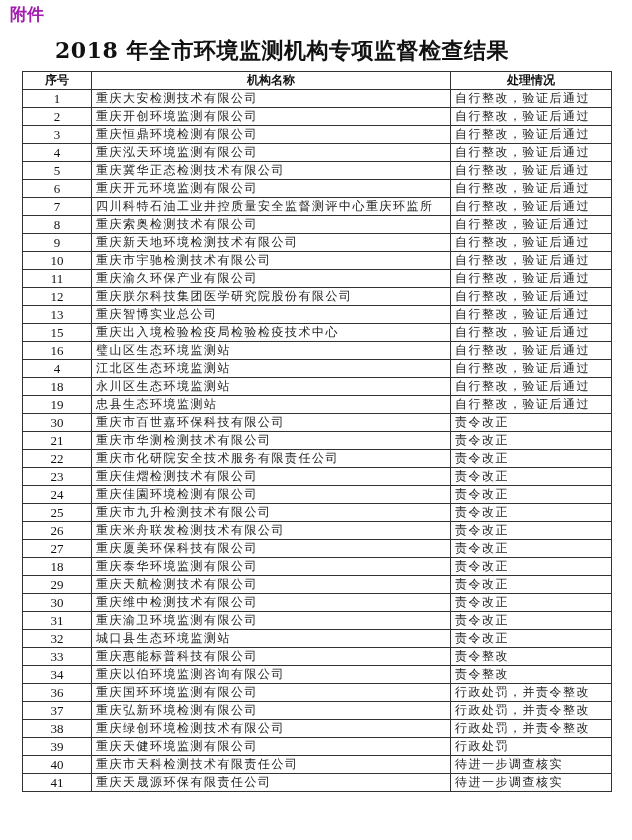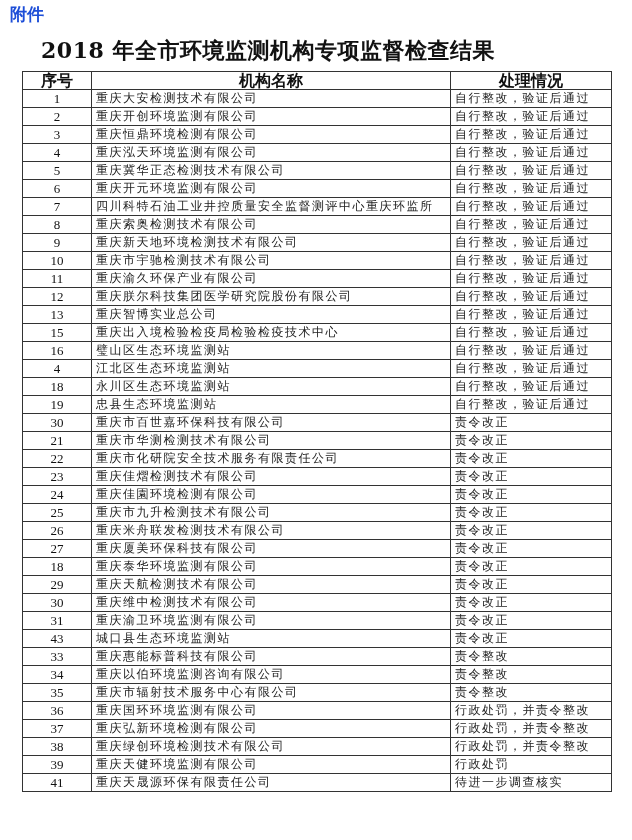--- a/index.html
+++ b/index.html
@@ -4,47 +4,47 @@
   <style>
     html, body { margin: 0; padding: 0; background: #ffffff; }
     body {
       width: 632px; height: 840px; position: relative; overflow: hidden;
       font-family: "DejaVu Serif", "Liberation Serif", serif;
       color: #111111;
     }
     .attachment {
       position: absolute; left: 10px; top: 3px;
       font-family: "DejaVu Sans", sans-serif;
-      font-weight: bold; font-size: 17px; color: #1d4ed8;
+      font-weight: bold; font-size: 17px; color: #a21caf;
     }
     .title {
       position: absolute; left: 0; width: 536px; top: 36px;
       text-align: center;
       font-family: "DejaVu Serif", "Liberation Serif", serif;
-      font-weight: bold; font-size: 22px; letter-spacing: 0.5px; color: #111;
+      font-weight: bold; font-size: 22px; letter-spacing: 0.5px; color: #111; padding-left: 14px;
     }
     table {
       position: absolute; left: 22px; top: 71px;
       width: 589px;
       border-collapse: collapse;
       table-layout: fixed;
       border: 1.5px solid #222;
     }
     col.c1 { width: 69px; }
     col.c2 { width: 359px; }
     col.c3 { width: 161px; }
     th, td {
       border: 1px solid #333;
       height: 17px; padding: 0 0 0 4px;
       font-size: 12px; line-height: 17px;
       white-space: nowrap; overflow: hidden;
     }
     th {
       font-family: "DejaVu Sans", sans-serif;
-      font-weight: bold; font-size: 16px; text-align: center; padding: 0;
+      font-weight: bold; font-size: 12px; text-align: center; padding: 0;
     }
     td.num {
       text-align: center; padding: 0;
       font-family: "Liberation Serif", serif; font-size: 13px;
     }
     td.name, td.result { letter-spacing: 1.5px; color: #222; }
     tr { border-bottom: 1.5px solid #222; }
   </style>
 </head>
 <body>
@@ -210,58 +210,58 @@
         <td class="num">30</td>
         <td class="name">重庆维中检测技术有限公司</td>
         <td class="result">责令改正</td>
       </tr>
       <tr>
         <td class="num">31</td>
         <td class="name">重庆渝卫环境监测有限公司</td>
         <td class="result">责令改正</td>
       </tr>
       <tr>
-        <td class="num">43</td>
+        <td class="num">32</td>
         <td class="name">城口县生态环境监测站</td>
         <td class="result">责令改正</td>
       </tr>
       <tr>
         <td class="num">33</td>
         <td class="name">重庆惠能标普科技有限公司</td>
         <td class="result">责令整改</td>
       </tr>
       <tr>
         <td class="num">34</td>
         <td class="name">重庆以伯环境监测咨询有限公司</td>
         <td class="result">责令整改</td>
       </tr>
       <tr>
-        <td class="num">35</td>
-        <td class="name">重庆市辐射技术服务中心有限公司</td>
-        <td class="result">责令整改</td>
-      </tr>
-      <tr>
         <td class="num">36</td>
         <td class="name">重庆国环环境监测有限公司</td>
         <td class="result">行政处罚，并责令整改</td>
       </tr>
       <tr>
         <td class="num">37</td>
         <td class="name">重庆弘新环境检测有限公司</td>
         <td class="result">行政处罚，并责令整改</td>
       </tr>
       <tr>
         <td class="num">38</td>
         <td class="name">重庆绿创环境检测技术有限公司</td>
         <td class="result">行政处罚，并责令整改</td>
       </tr>
       <tr>
         <td class="num">39</td>
         <td class="name">重庆天健环境监测有限公司</td>
         <td class="result">行政处罚</td>
+      </tr>
+      <tr>
+        <td class="num">40</td>
+        <td class="name">重庆市天科检测技术有限责任公司</td>
+        <td class="result">待进一步调查核实</td>
       </tr>
       <tr>
         <td class="num">41</td>
         <td class="name">重庆天晟源环保有限责任公司</td>
         <td class="result">待进一步调查核实</td>
       </tr>
     </tbody>
 </table>
 
 </body></html>

